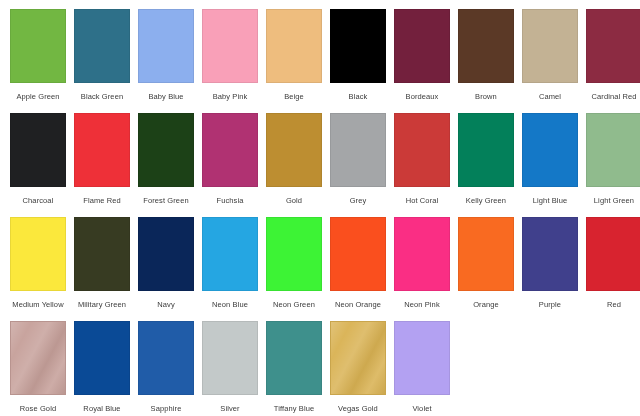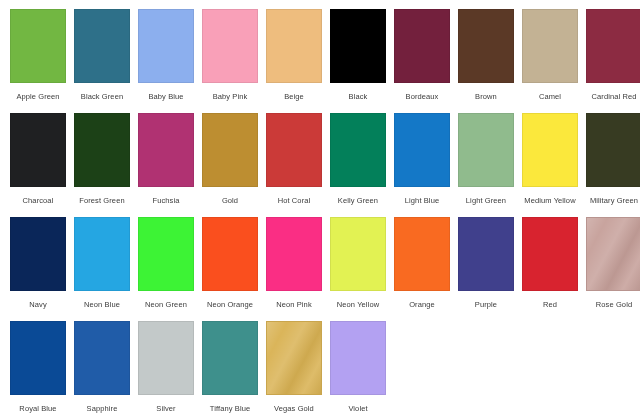--- a/index.html
+++ b/index.html
@@ -113,32 +113,40 @@
     </div>
     <div class="swatch-cell">
       <div class="swatch-chip" style="background-color: rgb(140, 43, 66);"></div>
       <div class="swatch-label">Cardinal Red</div>
     </div>
     <div class="swatch-cell">
       <div class="swatch-chip" style="background-color: rgb(31, 32, 34);"></div>
       <div class="swatch-label">Charcoal</div>
     </div>
     <div class="swatch-cell">
+      <div class="swatch-chip" style="background-color: rgb(238, 48, 56);"></div>
+      <div class="swatch-label">Flame Red</div>
+    </div>
+    <div class="swatch-cell">
       <div class="swatch-chip" style="background-color: rgb(28, 65, 23);"></div>
       <div class="swatch-label">Forest Green</div>
     </div>
     <div class="swatch-cell">
       <div class="swatch-chip" style="background-color: rgb(176, 50, 114);"></div>
       <div class="swatch-label">Fuchsia</div>
     </div>
     <div class="swatch-cell">
       <div class="swatch-chip" style="background-color: rgb(189, 142, 49);"></div>
       <div class="swatch-label">Gold</div>
     </div>
     <div class="swatch-cell">
+      <div class="swatch-chip" style="background-color: rgb(164, 166, 168);"></div>
+      <div class="swatch-label">Grey</div>
+    </div>
+    <div class="swatch-cell">
       <div class="swatch-chip" style="background-color: rgb(203, 58, 56);"></div>
       <div class="swatch-label">Hot Coral</div>
     </div>
     <div class="swatch-cell">
       <div class="swatch-chip" style="background-color: rgb(3, 128, 90);"></div>
       <div class="swatch-label">Kelly Green</div>
     </div>
     <div class="swatch-cell">
       <div class="swatch-chip" style="background-color: rgb(20, 120, 199);"></div>
       <div class="swatch-label">Light Blue</div>
@@ -169,24 +177,20 @@
     </div>
     <div class="swatch-cell">
       <div class="swatch-chip" style="background-color: rgb(250, 79, 30);"></div>
       <div class="swatch-label">Neon Orange</div>
     </div>
     <div class="swatch-cell">
       <div class="swatch-chip" style="background-color: rgb(250, 46, 132);"></div>
       <div class="swatch-label">Neon Pink</div>
     </div>
     <div class="swatch-cell">
-      <div class="swatch-chip" style="background-color: rgb(226, 242, 83);"></div>
-      <div class="swatch-label">Neon Yellow</div>
-    </div>
-    <div class="swatch-cell">
       <div class="swatch-chip" style="background-color: rgb(249, 106, 33);"></div>
       <div class="swatch-label">Orange</div>
     </div>
     <div class="swatch-cell">
       <div class="swatch-chip" style="background-color: rgb(64, 64, 140);"></div>
       <div class="swatch-label">Purple</div>
     </div>
     <div class="swatch-cell">
       <div class="swatch-chip" style="background-color: rgb(216, 35, 47);"></div>
       <div class="swatch-label">Red</div>

